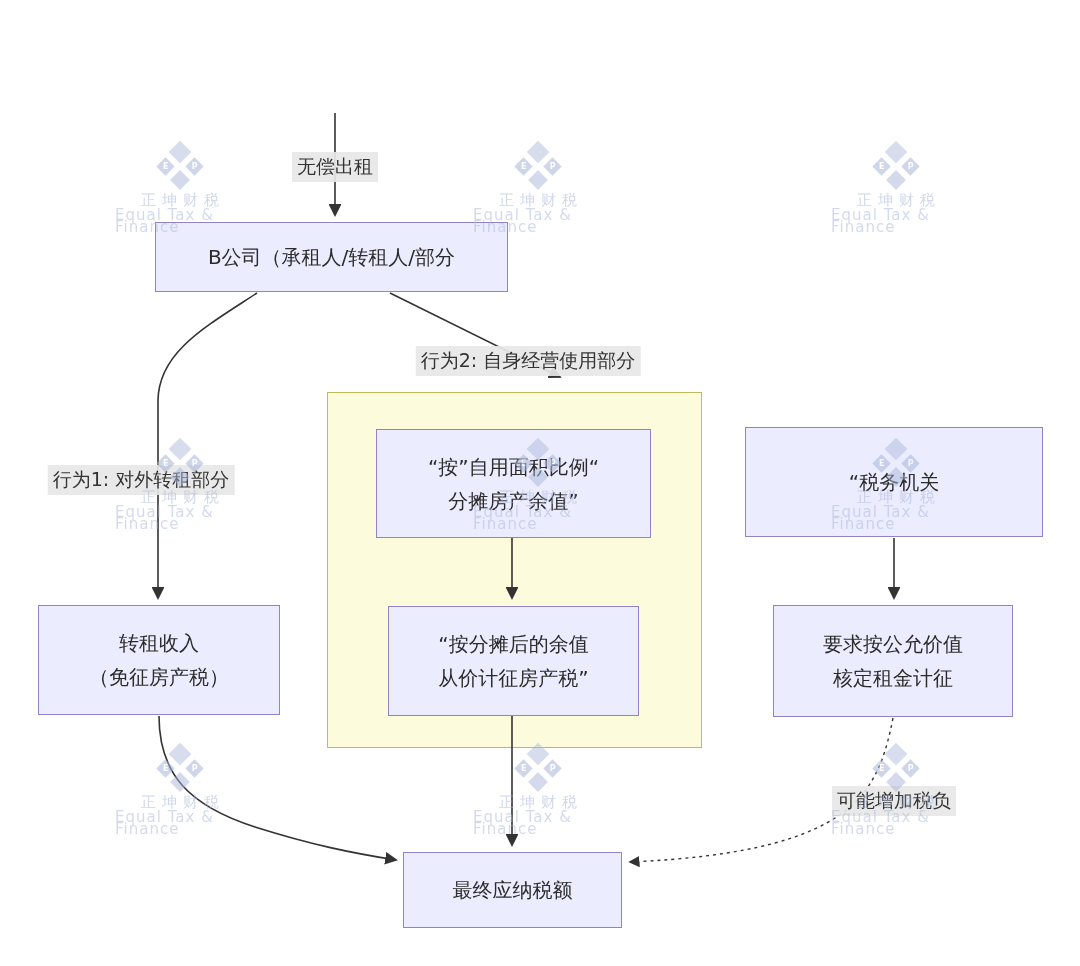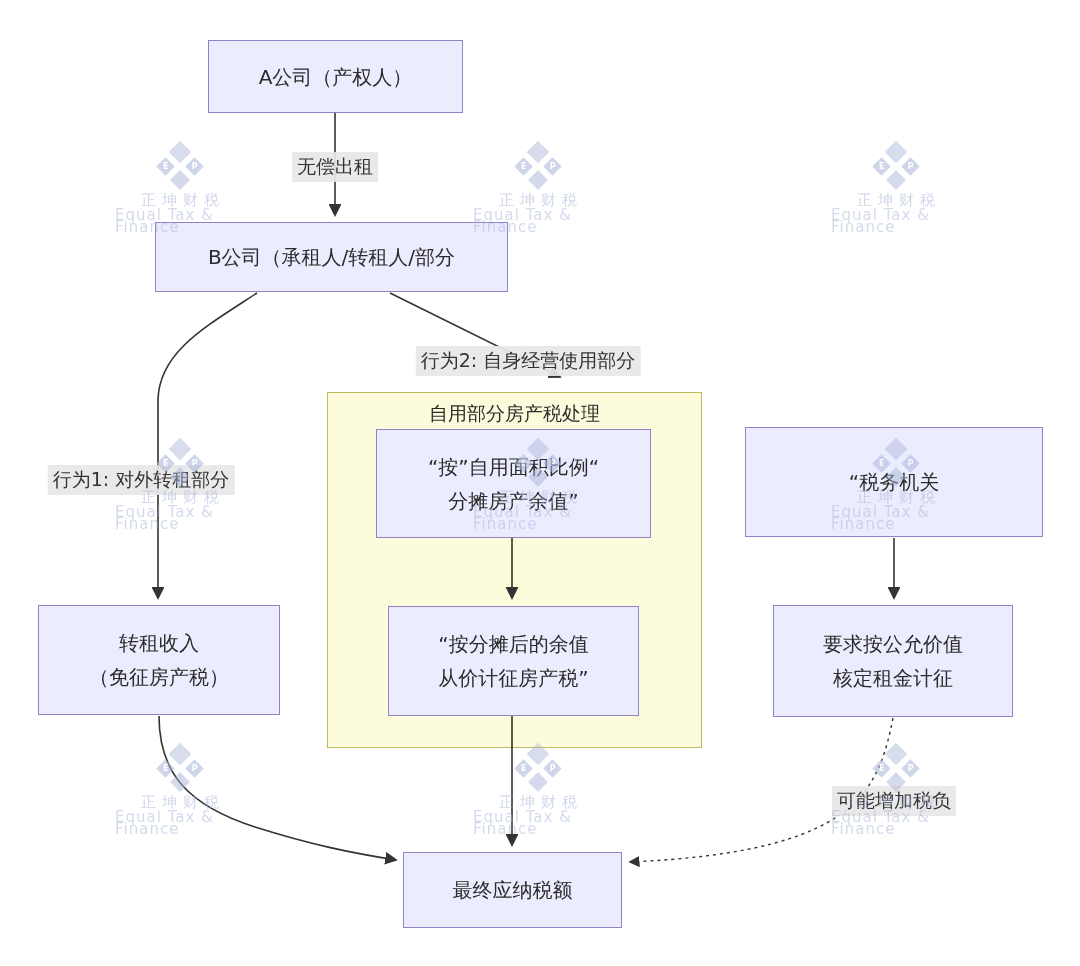--- a/index.html
+++ b/index.html
@@ -79,34 +79,30 @@
     <path d="M512,716 L512,845" fill="none" stroke="#333333" stroke-width="1.6" marker-end="url(#ah)"></path>
 
     <path d="M159,716 C159,775 190,806 255,827 C312,845 352,853 396,860" fill="none" stroke="#333333" stroke-width="1.6" marker-end="url(#ah)"></path>
 
     <path d="M894,538 L894,598" fill="none" stroke="#333333" stroke-width="1.6" marker-end="url(#ah)"></path>
 
     <path d="M893,718 C886,754 878,774 863,794 C825,840 740,857 630,862" fill="none" stroke="#333333" stroke-width="1.4" stroke-dasharray="3 4" marker-end="url(#ah)"></path>
   </svg>
 
   <div class="cluster" style="left:327px; top:392px; width:375px; height:356px;">
-    <div class="cluster-title">自用部分房产税处理</div>
     <div class="node" style="left:48px; top:36px; width:275px; height:109px;">
       <span>“按”自用面积比例“</span>
       <span>分摊房产余值”</span>
     </div>
     <div class="node" style="left:60px; top:213px; width:251px; height:110px;">
       <span>“按分摊后的余值</span>
       <span>从价计征房产税”</span>
     </div>
   </div>
 
-  <div class="node" style="left:208px; top:40px; width:255px; height:73px;">
-    <span>A公司（产权人）</span>
-  </div>
 
   <div class="node" style="left:38px; top:605px; width:242px; height:110px;">
     <span>转租收入</span>
     <span>（免征房产税）</span>
   </div>
 
   <div class="node" style="left:155px; top:222px; width:353px; height:70px;">
     <span>B公司（承租人/转租人/部分</span>
   </div>
 

